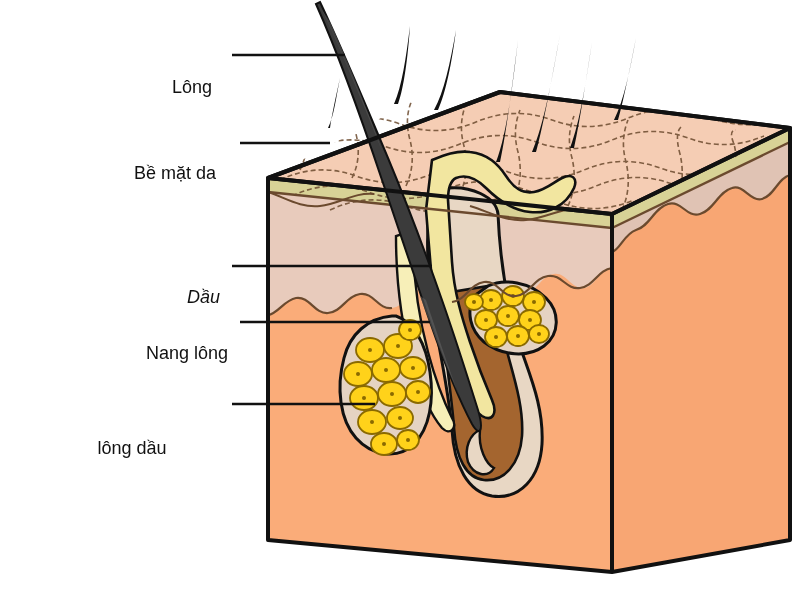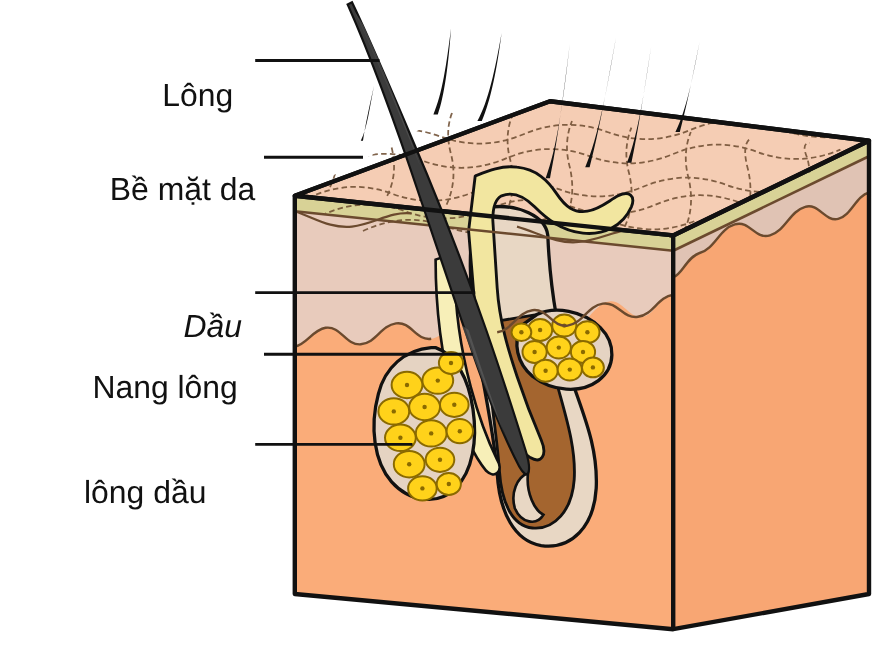--- a/index.html
+++ b/index.html
@@ -1,20 +1,20 @@
 <!DOCTYPE html>
 <html><head>
 <meta charset="utf-8">
 <style>
   html,body{margin:0;padding:0;background:#ffffff;}
   body{width:800px;height:601px;overflow:hidden;
        font-family:"Liberation Sans","DejaVu Sans",sans-serif;}
   #stage{position:relative;width:800px;height:601px;background:#fff;}
   #art{position:absolute;left:0;top:0;}
-  .lbl{position:absolute;color:#111111;font-size:29px;line-height:30px;
+  .lbl{position:absolute;color:#111111;font-size:18px;line-height:30px;
        white-space:pre;letter-spacing:0px;}
   .lbl.r{text-align:right;}
   .lbl.c{text-align:center;}
 </style>
 </head>
 <body>
 
 <div id="stage">
 
   <svg id="art" width="800" height="601" viewBox="0 0 800 601">
@@ -263,29 +263,29 @@
       <line x1="232" y1="266" x2="432" y2="266"></line>
       <line x1="240" y1="322" x2="430" y2="322"></line>
       <line x1="232" y1="404" x2="375" y2="404"></line>
     </g>
   </svg>
 
   <div class="lbl r" style="left:60px;top:42px;width:152px;">
     <span>Lông</span>
   </div>
 
-  <div class="lbl r" style="left:40px;top:128px;width:192px;">
+  <div class="lbl r" style="left:24px;top:128px;width:192px;">
     <span>Bề mặt da</span>
   </div>
 
   <div class="lbl r" style="left:70px;top:252px;width:150px;font-style:italic;">
     <span>Dầu</span>
   </div>
 
-  <div class="lbl r" style="left:40px;top:308px;width:188px;text-align:center;">
+  <div class="lbl r" style="left:40px;top:308px;width:188px;">
     <span>Nang lông</span>
   </div>
 
   <div class="lbl c" style="left:52px;top:373px;width:160px;">
     <div>lông dầu</div>
   </div>
 
 </div>
 
 </body></html>

